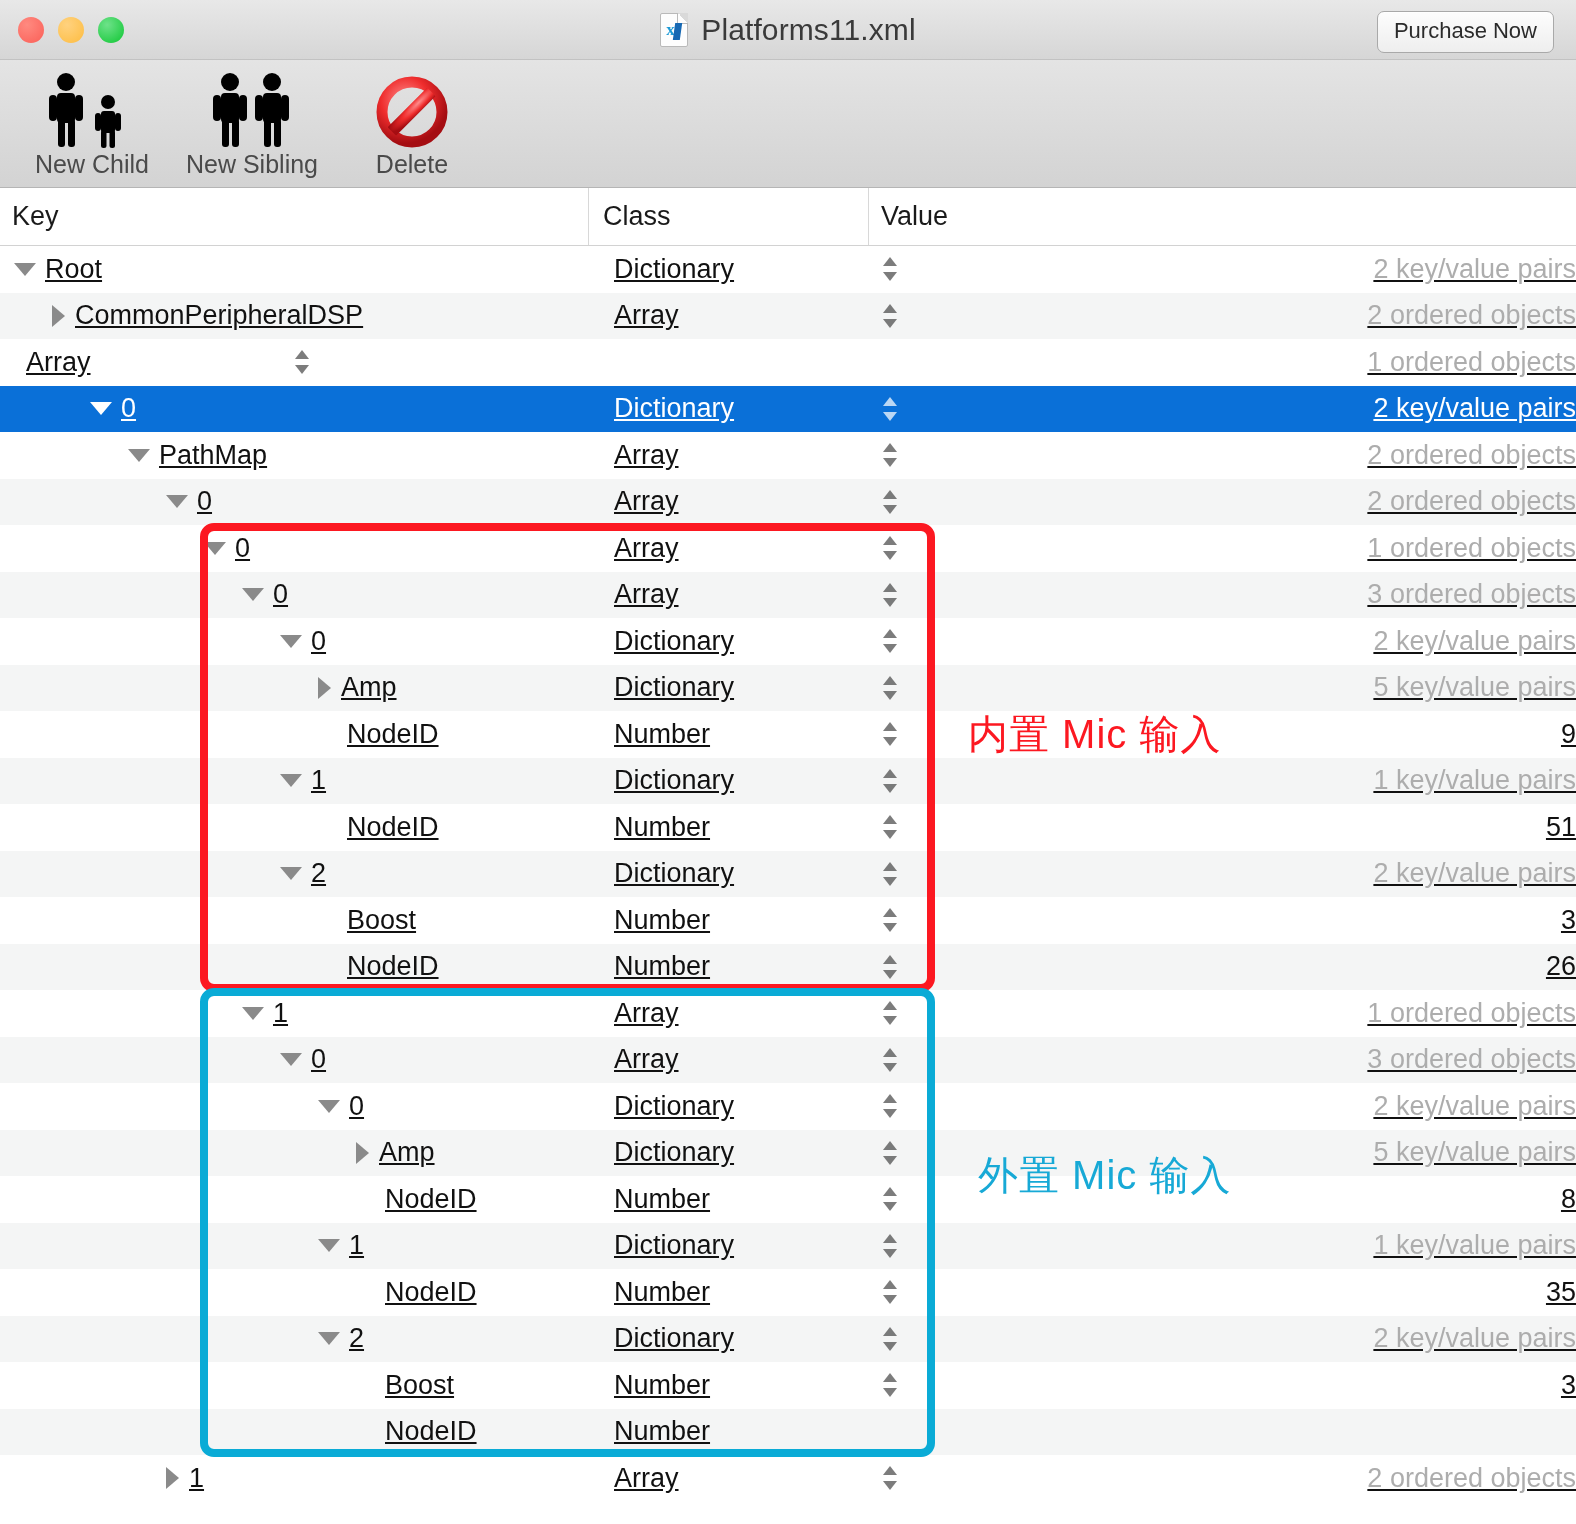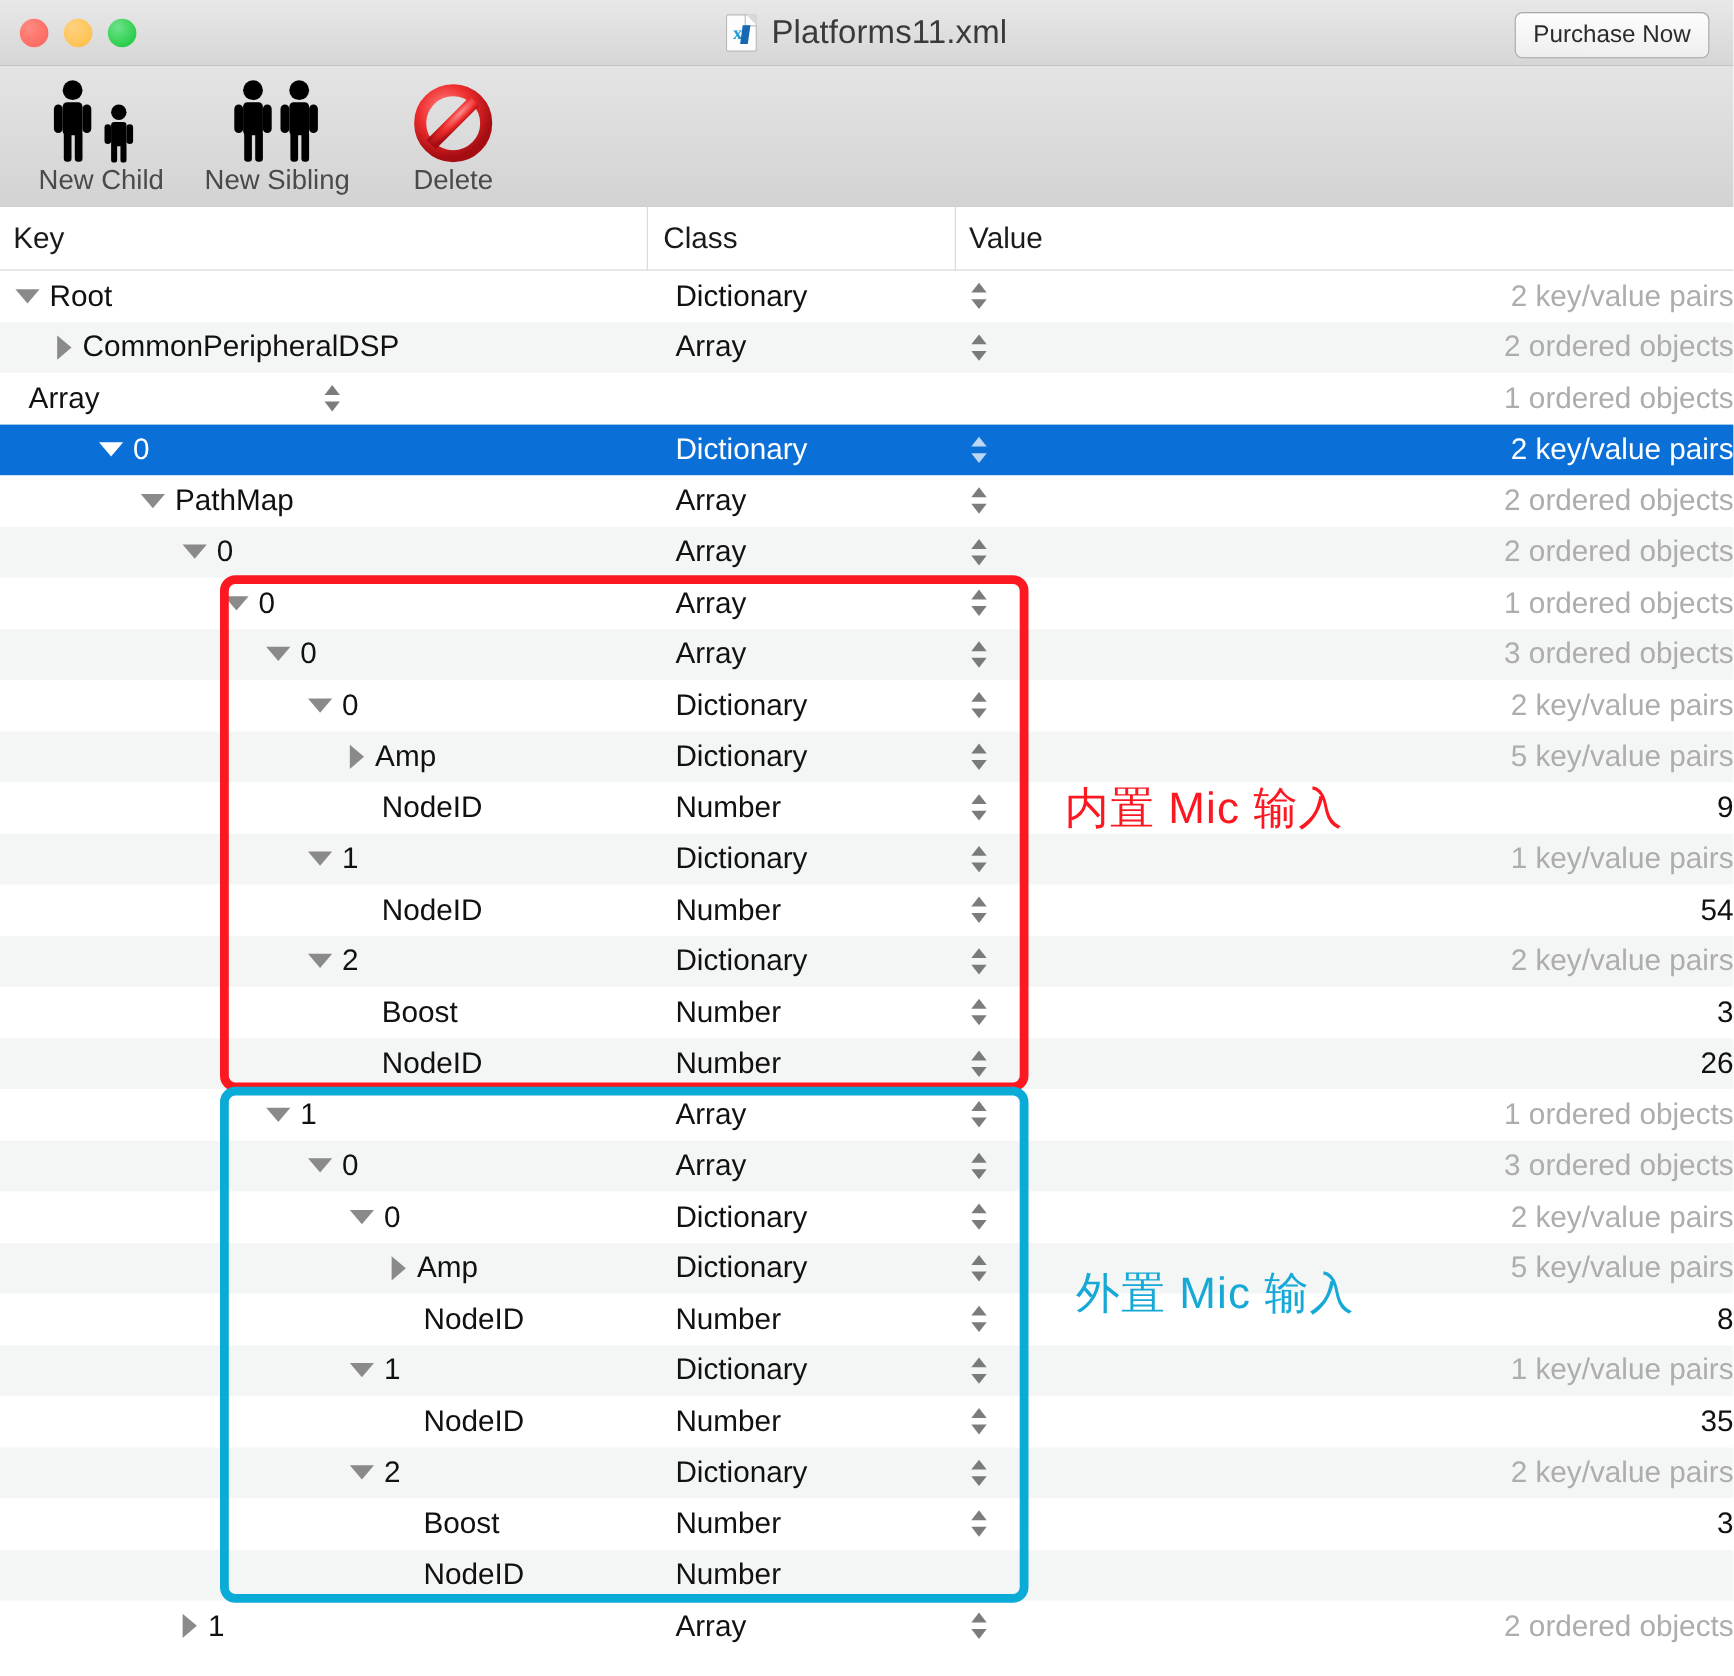--- a/index.html
+++ b/index.html
@@ -92,20 +92,21 @@
   .colhead .cell.key   { width: 588px; padding-left: 12px; text-align: right; }
   .colhead .cell.class { width: 280px; padding-left: 14px; border-left: 1px solid #d8d8d8; }
   .colhead .cell.value { flex: 1; padding-left: 12px; border-left: 1px solid #d8d8d8; }
 
   
   .rows { position: relative; }
   .row {
     display: flex; height: 46.5px; align-items: center;
     font-size: 27px; color: #111111;
     position: relative;
+    text-decoration: underline;
   }
   .row.alt { background: #f4f5f5; }
   .row.sel { background: #0a70d8; color: #ffffff; }
   .row .c-key   { width: 588px; display: flex; align-items: center; }
   .row .c-class { width: 280px; padding-left: 26px; }
   .row .c-value { flex: 1; display: flex; align-items: center; gap: 14px; padding-left: 12px; justify-content: space-between; }
 
   .tri {
     width: 0; height: 0; margin-right: 9px; flex: none;
     border-left: 11px solid transparent; border-right: 11px solid transparent;
@@ -413,21 +414,21 @@
         <div class="c-key" style="padding-left: 318px;">
           <div class="tri spacer"></div>
           <span>NodeID</span>
         </div>
         <div class="c-class">Number</div>
         <div class="c-value">
           <div class="stepper">
             <div class="ch up"></div>
             <div class="ch dn"></div>
           </div>
-          <span class="vtext">54</span>
+          <span class="vtext">51</span>
         </div>
       </div>
       <div class="row alt">
         <div class="c-key" style="padding-left: 280px;">
           <div class="tri"></div>
           <span>2</span>
         </div>
         <div class="c-class">Dictionary</div>
         <div class="c-value">
           <div class="stepper">

